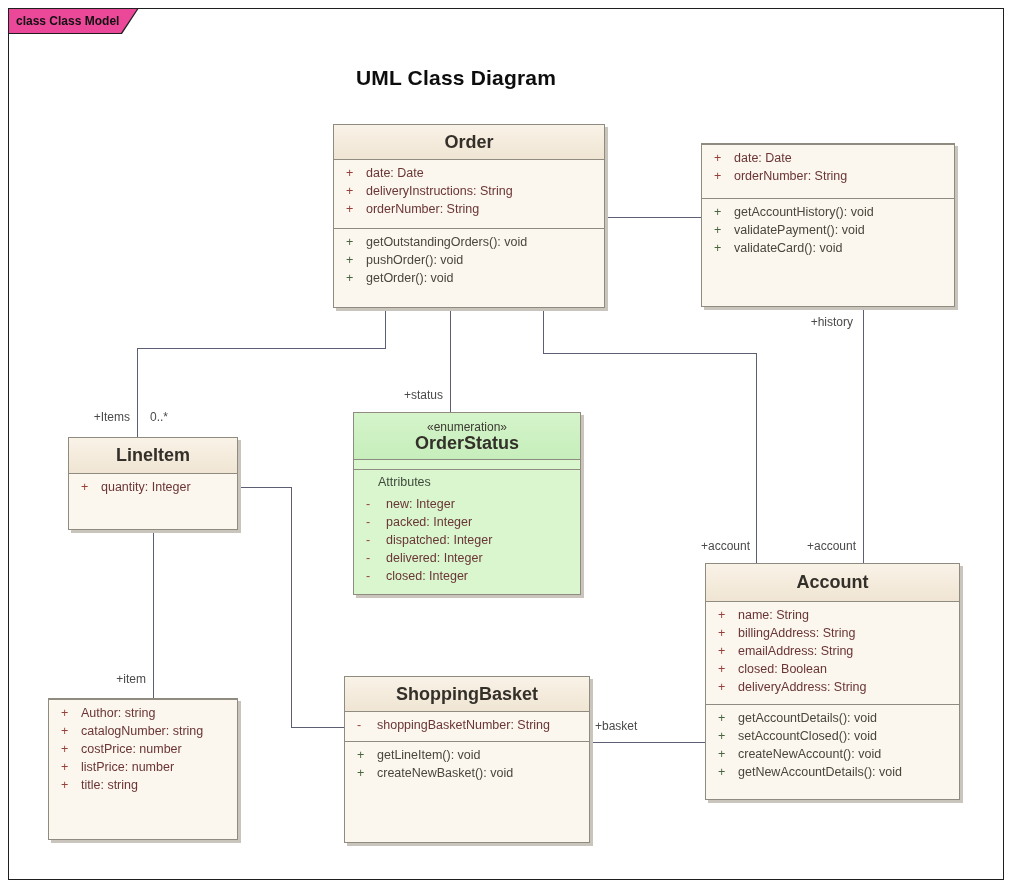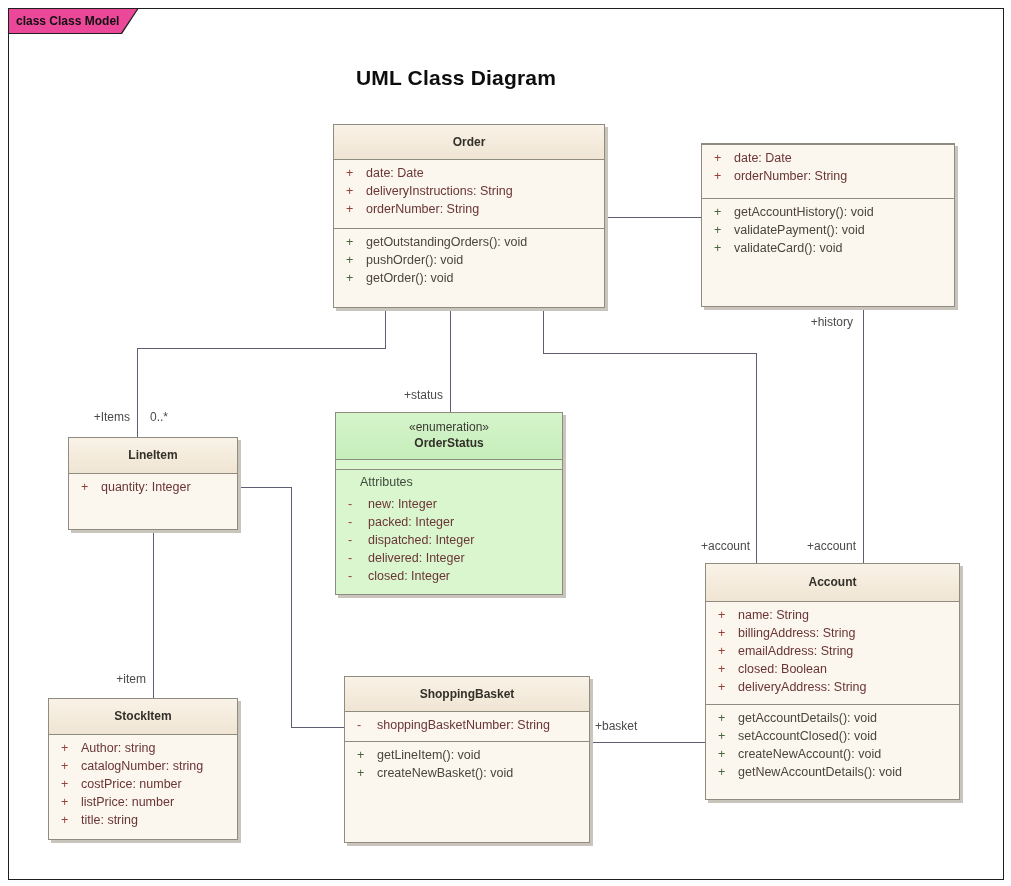--- a/index.html
+++ b/index.html
@@ -17,21 +17,21 @@
 
   .diagram-title{position:absolute;left:256px;top:66px;width:400px;text-align:center;
     font-size:21px;font-weight:bold;color:#0d0d0d;letter-spacing:0.2px;}
 
   
   .uml-class{position:absolute;box-sizing:border-box;background:#fbf6ee;border:1px solid #8f8b80;
     box-shadow:3px 3px 0 #c9c5bd;font-size:12.5px;display:flex;flex-direction:column;}
   .uml-header{flex:none;display:flex;flex-direction:column;align-items:center;justify-content:center;
     font-weight:bold;color:#33302a;background:linear-gradient(#f9f2e7,#f0e5d3);box-sizing:border-box;}
   .stereotype{font-weight:normal;font-size:12px;color:#3c3a33;line-height:15px;}
-  .uml-name{font-size:12px;line-height:17px;}
+  .uml-name{font-size:18px;line-height:17px;}
   .cmp{border-top:1px solid #8f8b80;box-sizing:border-box;padding-top:4px;overflow:hidden;}
   .cmp.fill{flex:1;}
   .row{display:flex;line-height:18px;white-space:nowrap;}
   .vis{flex:none;width:20px;margin-left:12px;}
   .attr-row{color:#6a3535;}
   .attr-row .vis{color:#96403a;}
   .op-row{color:#4a463c;}
   .op-row .vis{color:#47663f;}
 
   
@@ -141,21 +141,21 @@
           <span class="vis">+</span>
           <span>validatePayment(): void</span>
         </div>
       <div class="row op-row">
           <span class="vis">+</span>
           <span>validateCard(): void</span>
         </div>
     </div>
   </div>
 
-  <div class="uml-class uml-enum" style="left:335px;top:412px;width:228px;height:183px;">
+  <div class="uml-class uml-enum" style="left:353px;top:412px;width:228px;height:183px;">
     <div class="uml-header" style="height:46px;">
       <div class="stereotype">«enumeration»</div>
       <div class="uml-name">OrderStatus</div>
     </div>
     <div class="cmp" style="height:10px;padding-top:0;"></div>
     <div class="cmp fill">
       <div class="section-label">Attributes</div>
       <div class="row attr-row">
           <span class="vis">-</span>
           <span>new: Integer</span>
@@ -185,23 +185,20 @@
     </div>
     <div class="cmp fill">
       <div class="row attr-row">
           <span class="vis">+</span>
           <span>quantity: Integer</span>
         </div>
     </div>
   </div>
 
   <div class="uml-class" style="left:48px;top:698px;width:190px;height:142px;">
-    <div class="uml-header" style="height:35px;">
-      <div class="uml-name">StockItem</div>
-    </div>
     <div class="cmp fill">
       <div class="row attr-row">
           <span class="vis">+</span>
           <span>Author: string</span>
         </div>
       <div class="row attr-row">
           <span class="vis">+</span>
           <span>catalogNumber: string</span>
         </div>
       <div class="row attr-row">

